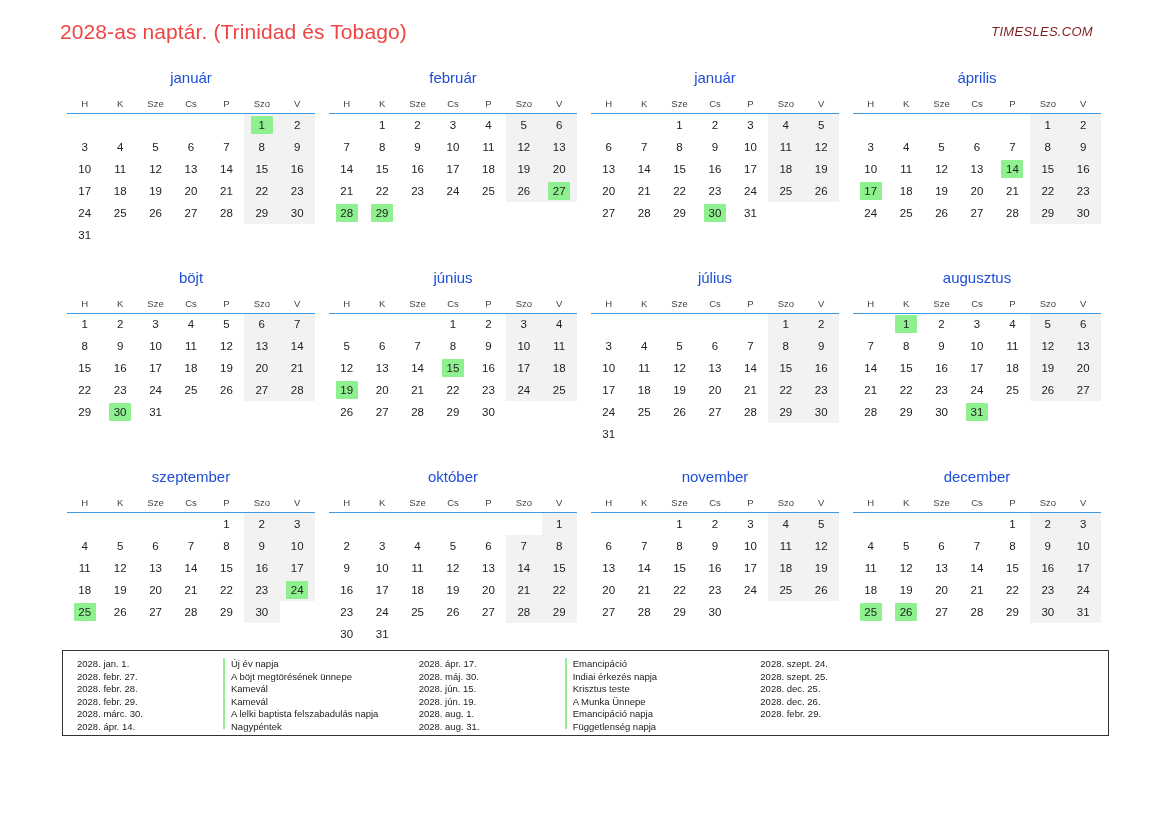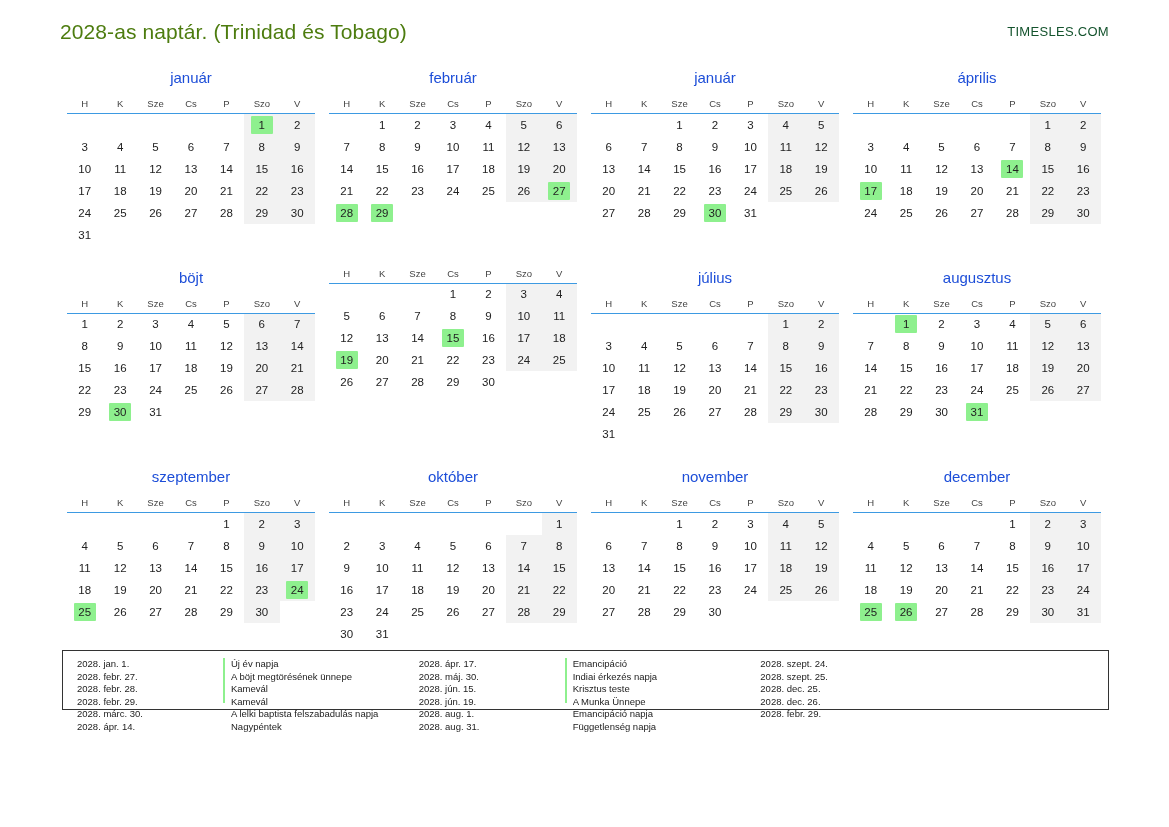--- a/index.html
+++ b/index.html
@@ -14,32 +14,33 @@
   }
   .page { position: relative; width: 1169px; height: 827px; }
 
   .header {
     position: absolute;
     top: 18px; left: 60px; right: 60px;
     height: 32px;
   }
   .title {
     font-size: 21px;
-    color: #4d7c0f;
+    color: #ef4444;
     font-weight: normal;
     margin: 0;
     line-height: 28px;
     letter-spacing: 0.1px;
   }
   .brand {
     position: absolute;
-    right: 0; top: 6px;
+    right: 16px; top: 6px;
     font-size: 13px;
-    color: #14532d;
+    color: #7f1d1d;
     letter-spacing: 0.3px;
+    font-style: italic;
   }
 
   .grid {
     position: absolute;
     top: 68px; left: 60px;
     width: 1049px;
     display: flex;
     flex-wrap: wrap;
   }
   .month {
@@ -87,21 +88,21 @@
     padding: 2px 3px;
     line-height: 14px;
     border-radius: 1px;
   }
   table.cal td.empty { background: transparent; }
 
   .legend {
     position: absolute;
     left: 62px; top: 650px;
     width: 1047px;
-    height: 60px;
+    height: 86px;
     border: 1px solid #333;
     padding: 7px 10px 6px 10px;
     display: flex;
   }
   .legend-col {
     display: flex;
     width: 33.333%;
   }
   .legend-dates {
     width: 150px;
@@ -449,20 +450,21 @@
               <td class=""><span class="d">31</span></td>
               <td class="empty">&nbsp;</td>
               <td class="empty">&nbsp;</td>
               <td class="empty">&nbsp;</td>
               <td class="empty">&nbsp;</td>
             </tr>
           </tbody>
         </table>
       </div>
       <div class="month">
+        <div class="month-name">június</div>
         <table class="cal">
           <thead>
             <tr class="dow-row">
               <th>H</th>
               <th>K</th>
               <th>Sze</th>
               <th>Cs</th>
               <th>P</th>
               <th>Szo</th>
               <th>V</th>

